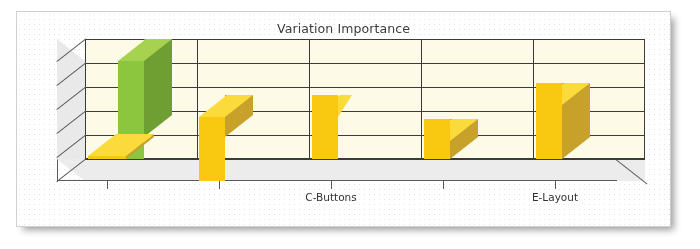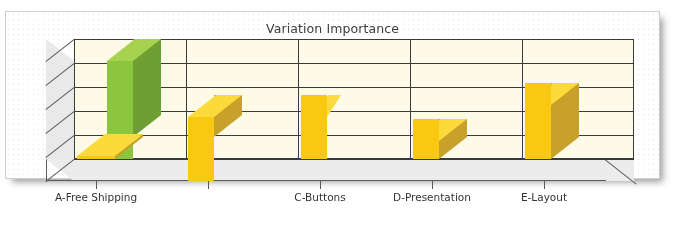--- a/index.html
+++ b/index.html
@@ -6,22 +6,22 @@
   html,body{margin:0;padding:0;}
   body{
     width:700px;height:249px;overflow:hidden;
     background:#ffffff;
     font-family:"DejaVu Sans","Liberation Sans",sans-serif;
   }
 
   
   #chart-card{
     position:absolute;
-    left:5px;top:11px;
-    width:655px;height:168px;
+    left:16px;top:11px;
+    width:655px;height:216px;
     background:#ffffff;
     border:1px solid #cfcfcf;
     box-sizing:border-box;
     box-shadow:5px 5px 7px -2px rgba(0,0,0,.38);
   }
   
   #chart-card::before{
     content:"";position:absolute;inset:0;
     background-image:radial-gradient(rgba(170,170,170,.30) 0.5px, transparent 0.6px);
     background-size:5px 5px;
@@ -230,19 +230,17 @@
 
   </div>
 
   <div id="axis">
     <div class="tick" style="left:72px"></div>
     <div class="tick" style="left:184px"></div>
     <div class="tick" style="left:296px"></div>
     <div class="tick" style="left:408px"></div>
     <div class="tick" style="left:520px"></div>
 
-    <div class="cat-label" style="left:72px">A-Free Shipping</div>
     <div class="cat-label" style="left:296px">C-Buttons</div>
-    <div class="cat-label" style="left:408px">D-Presentation</div>
     <div class="cat-label" style="left:520px">E-Layout</div>
   </div>
 
 </div>
 
 </body></html>

